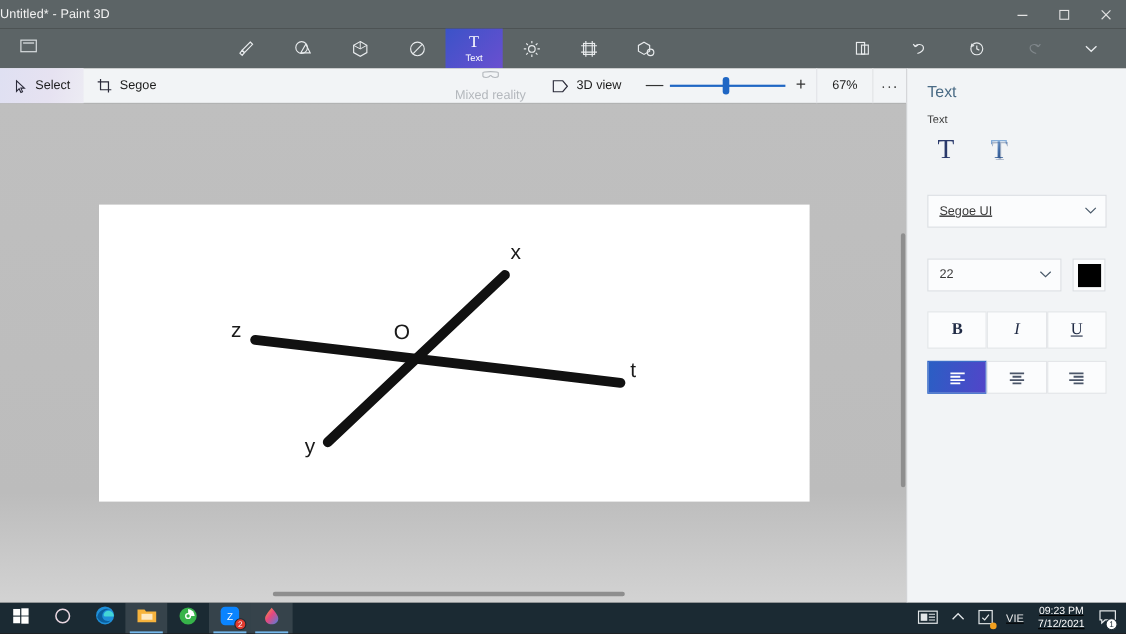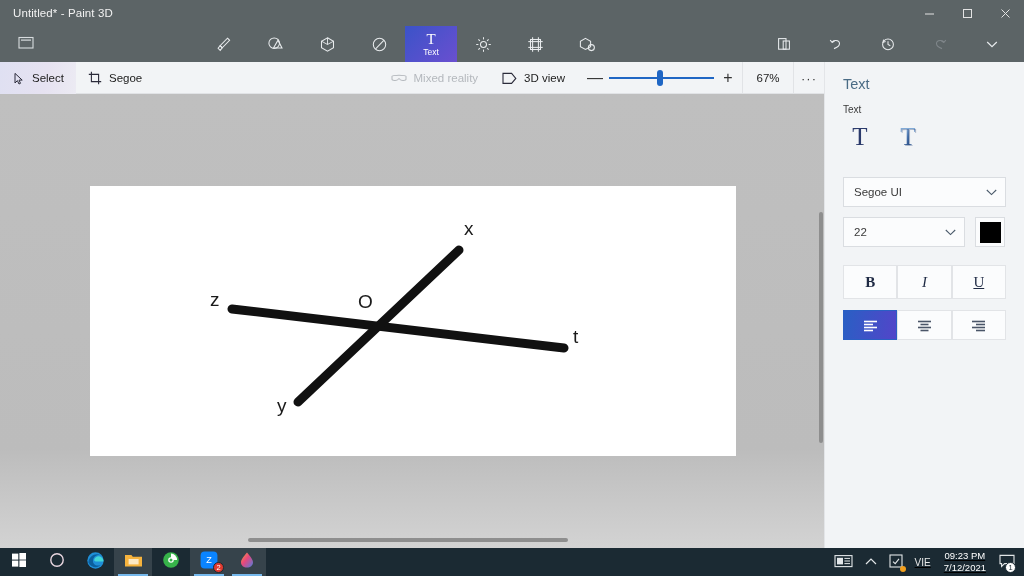--- a/index.html
+++ b/index.html
@@ -11,21 +11,21 @@
   }
   #app { position: relative; width: 1024px; height: 576px; }
 
   
   .titlebar {
     position: absolute; left: 0; top: 0; width: 1024px; height: 26px;
     background: #5c6466;
     display: flex; align-items: center;
   }
   .titlebar-text {
-    color: #f2f2f2; font-size: 11.5px; padding-left: 13px; letter-spacing: .1px;
+    color: #f2f2f2; font-size: 11.5px; letter-spacing: .1px;
     white-space: nowrap;
   }
   .win-controls { position: absolute; right: 0; top: 0; height: 26px; display: flex; }
   .win-btn {
     width: 38px; height: 26px; display: flex; align-items: center; justify-content: center;
     color: #e3e3e3; font-size: 11px; line-height: 1;
   }
   .win-btn svg { display: block; }
 
   
@@ -57,21 +57,21 @@
     display: flex; align-items: flex-start;
     border-bottom: 1px solid #e1e3e6;
   }
   .tb-btn {
     height: 32px; display: flex; align-items: center; gap: 7px;
     padding: 0 12px; color: #1c1c1c; font-size: 11.5px; white-space: nowrap;
   }
   .tb-btn.selected {
     background: linear-gradient(100deg, #dfe0f2 0%, #e6e2f1 60%, #ecebf3 100%);
   }
-  .tb-btn.disabled { color: #b4b8bd; }
+  .tb-btn.disabled { color: #b4b8bd; flex-direction: column; }
   .tb-btn svg { display: block; flex: none; }
   .tb-spacer { flex: 1; }
   .zoom-group { display: flex; align-items: center; gap: 0px; padding-left: 4px; }
   .zoom-sign {
     width: 28px; height: 32px; display: flex; align-items: center; justify-content: center;
     color: #333; font-size: 16px; line-height: 1;
   }
   .slider { position: relative; width: 105px; height: 32px; display: flex; align-items: center; }
   .slider-track { width: 105px; height: 2px; background: #1f66c4; }
   .slider-thumb {
@@ -124,21 +124,21 @@
     -webkit-background-clip: text; background-clip: text; color: transparent;
     text-shadow: 1px 1px 0 rgba(40,70,120,.35);
   }
   .combo {
     height: 30px; background: #fbfcfd; border: 1px solid #dadde1;
     display: flex; align-items: center; padding: 0 8px 0 10px;
     font-size: 11.5px; color: #3a3a3a;
   }
   .combo .cb-val { flex: 1; }
   .combo .cb-chev { color: #4a5a6a; font-size: 10px; }
-  .font-row { margin-bottom: 10px; }
+  .font-row { margin-bottom: 28px; text-decoration: underline; }
   .size-row { display: flex; gap: 10px; margin-bottom: 18px; }
   .size-combo { width: 122px; }
   .color-swatch {
     width: 30px; height: 30px; background: #fbfcfd; border: 1px solid #dadde1;
     display: flex; align-items: center; justify-content: center;
   }
   .color-chip { width: 21px; height: 21px; background: #000000; }
   .style-row { display: flex; margin-bottom: 11px; }
   .style-btn {
     width: 55px; height: 34px; background: #fbfcfd; border: 1px solid #e2e4e7;

